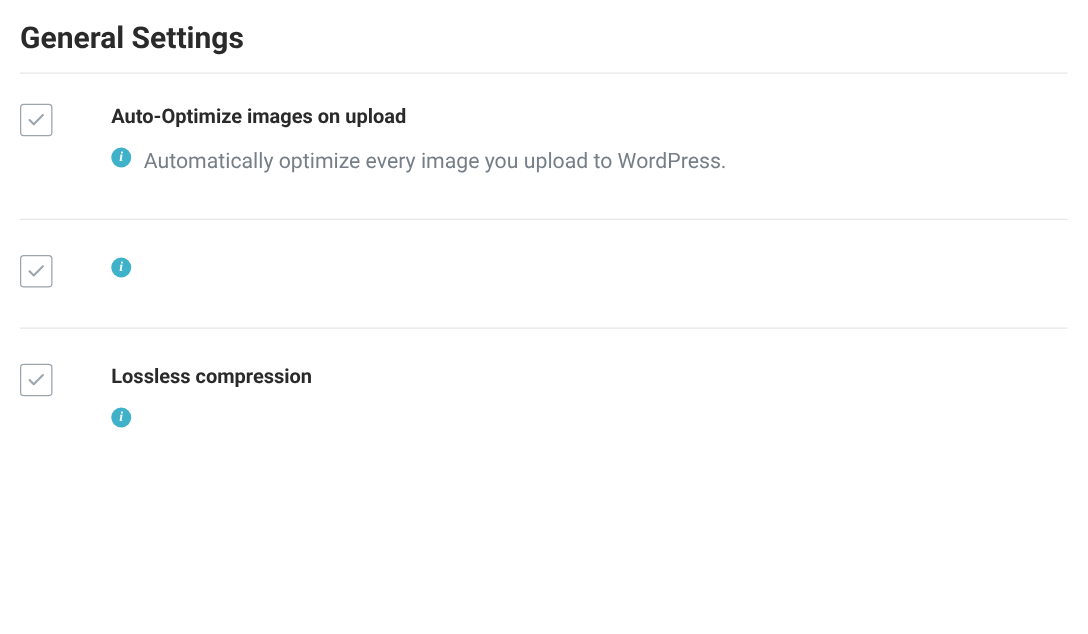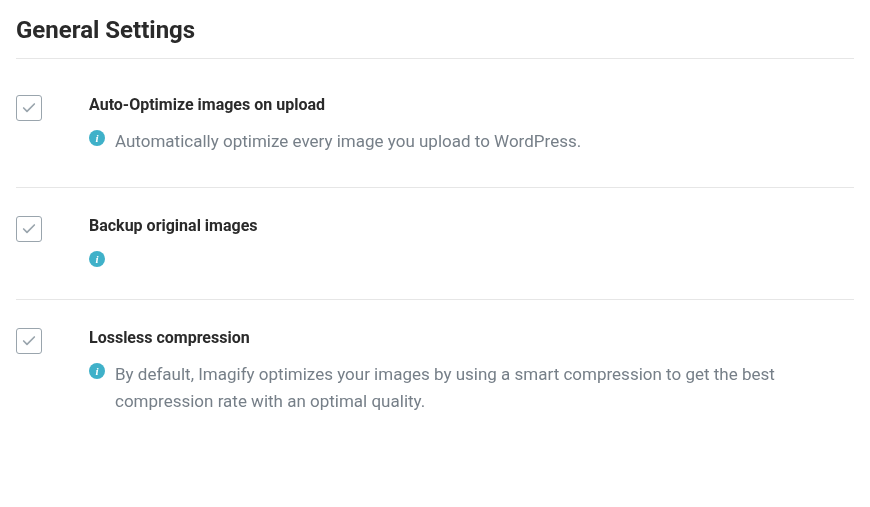--- a/index.html
+++ b/index.html
@@ -13,21 +13,21 @@
       width: 870px;
       padding: 16px 16px 16px 16px;
       color: #2a2a2a;
     }
     .page-title {
       font-size: 24px;
       font-weight: 700;
       color: #2a2a2a;
       padding-bottom: 14px;
       border-bottom: 1px solid #e6e6e6;
-      margin-bottom: 36px;
+      margin-bottom: 24px;
     }
     .setting-row {
       display: flex;
       align-items: flex-start;
       padding-bottom: 32px;
       margin-bottom: 28px;
       border-bottom: 1px solid #e6e6e6;
       gap: 27px;
     }
     .setting-row.last {
@@ -119,35 +119,33 @@
   </div>
 </div>
 
 <div class="setting-row">
   <div class="checkbox">
     <svg viewBox="0 0 24 24" fill="none" stroke="#9aa5ad" stroke-width="2.5" stroke-linecap="round" stroke-linejoin="round">
       <polyline points="20 6 9 17 4 12"></polyline>
     </svg>
   </div>
   <div class="setting-content">
-    <span class="setting-label">Backup original images</span>
     <div class="desc-row">
       <div class="info-icon">i</div>
     </div>
   </div>
 </div>
 
 <div class="setting-row last">
   <div class="checkbox">
     <svg viewBox="0 0 24 24" fill="none" stroke="#9aa5ad" stroke-width="2.5" stroke-linecap="round" stroke-linejoin="round">
       <polyline points="20 6 9 17 4 12"></polyline>
     </svg>
   </div>
   <div class="setting-content">
     <span class="setting-label">Lossless compression</span>
     <div class="desc-row">
       <div class="info-icon">i</div>
       <div class="desc-text">
-        <p>By default, Imagify optimizes your images by using a smart compression to get the best compression rate with an optimal quality.</p>
       </div>
     </div>
   </div>
 </div>
 
 </body></html>

